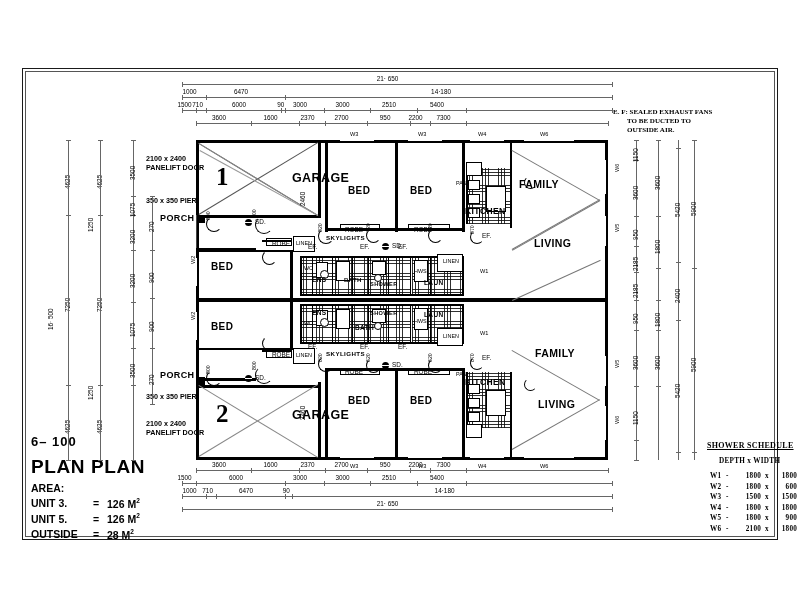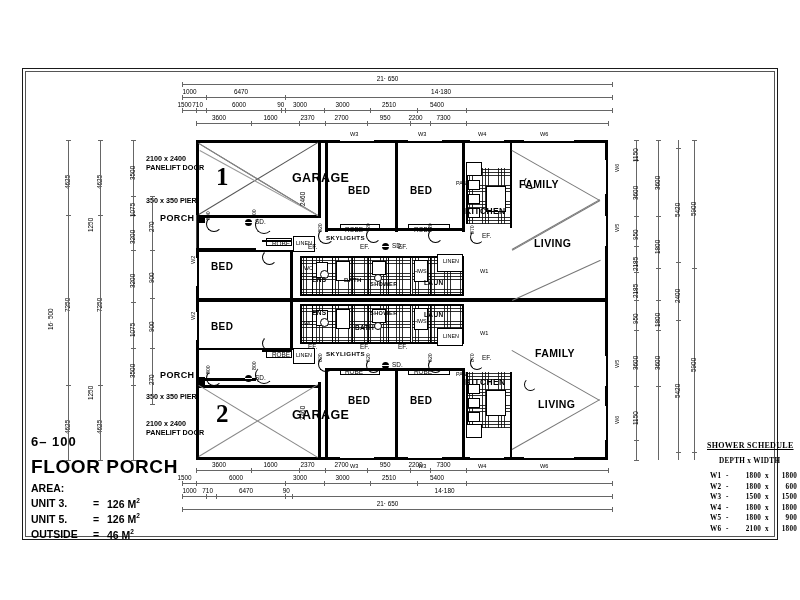--- a/index.html
+++ b/index.html
@@ -313,44 +313,49 @@
   <div class="tiny" style="position:absolute;left:443px;top:258px;">LINEN</div>
   <div class="tiny" style="position:absolute;left:443px;top:333px;">LINEN</div>
 
   <div class="tiny" style="position:absolute;left:304px;top:265px;">WC</div>
   <div class="tiny" style="position:absolute;left:304px;top:320px;">WC</div>
   <div class="tiny" style="position:absolute;left:414px;top:268px;">HWS</div>
   <div class="tiny" style="position:absolute;left:414px;top:318px;">HWS</div>
   <div class="tiny" style="position:absolute;left:456px;top:180px;">PAN.</div>
   <div class="tiny" style="position:absolute;left:456px;top:371px;">PAN.</div>
 
+  <div class="note serif" style="left:613px;top:108px;font-weight:bold;">
+    <div>E. F:  SEALED EXHAUST FANS</div>
+    <div style="padding-left:14px">TO BE DUCTED TO</div>
+    <div style="padding-left:14px">OUTSIDE AIR.</div>
+  </div>
 
   <div class="note" style="left:146px;top:154px;font-size:7.2px;font-weight:bold;">
     <div>2100 x 2400</div>
     <div>PANELIFT DOOR</div>
   </div>
   <div class="note" style="left:146px;top:419px;font-size:7.2px;font-weight:bold;">
     <div>2100 x 2400</div>
     <div>PANELIFT DOOR</div>
   </div>
   <div class="note" style="left:146px;top:196px;font-size:7.2px;font-weight:bold;">350 x 350 PIER</div>
   <div class="note" style="left:146px;top:392px;font-size:7.2px;font-weight:bold;">350 x 350 PIER</div>
 
   <div class="scale-txt" style="left:31px;top:434px;">6– 100</div>
-  <div class="fp-title" style="left:31px;top:456px;">FLOOR PORCH</div>
+  <div class="fp-title" style="left:31px;top:456px;">PLAN PLAN</div>
   <div class="area-blk" style="left:31px;top:481px;">
     <div>AREA:</div>
     <div>
       <span style="display:inline-block;width:62px">UNIT 3.</span><span style="display:inline-block;width:14px">=</span><span>126 M</span><sup>2</sup>
     </div>
     <div>
       <span style="display:inline-block;width:62px">UNIT 5.</span><span style="display:inline-block;width:14px">=</span><span>126 M</span><sup>2</sup>
     </div>
     <div>
-      <span style="display:inline-block;width:62px">OUTSIDE</span><span style="display:inline-block;width:14px">=</span><span>46 M</span><sup>2</sup>
+      <span style="display:inline-block;width:62px">OUTSIDE</span><span style="display:inline-block;width:14px">=</span><span>28 M</span><sup>2</sup>
     </div>
   </div>
 
   <div class="ws-title serif" style="left:707px;top:441px;">SHOWER SCHEDULE</div>
   <div class="ws-sub serif" style="left:719px;top:457px;">DEPTH x WIDTH</div>
   <div id="ws-rows">
       <div class="ws-row serif" style="left: 710px; top: 472px;"><span style="display: inline-block; width: 16px;">W1</span><span style="display: inline-block; width: 9px;">-</span><span style="display: inline-block; width: 26px; text-align: right;">1800</span><span style="display: inline-block; width: 12px; text-align: center;">x</span><span style="display: inline-block; width: 24px; text-align: right;">1800</span></div>
       <div class="ws-row serif" style="left: 710px; top: 482.5px;"><span style="display: inline-block; width: 16px;">W2</span><span style="display: inline-block; width: 9px;">-</span><span style="display: inline-block; width: 26px; text-align: right;">1800</span><span style="display: inline-block; width: 12px; text-align: center;">x</span><span style="display: inline-block; width: 24px; text-align: right;">600</span></div>
       <div class="ws-row serif" style="left: 710px; top: 493px;"><span style="display: inline-block; width: 16px;">W3</span><span style="display: inline-block; width: 9px;">-</span><span style="display: inline-block; width: 26px; text-align: right;">1500</span><span style="display: inline-block; width: 12px; text-align: center;">x</span><span style="display: inline-block; width: 24px; text-align: right;">1500</span></div>
       <div class="ws-row serif" style="left: 710px; top: 503.5px;"><span style="display: inline-block; width: 16px;">W4</span><span style="display: inline-block; width: 9px;">-</span><span style="display: inline-block; width: 26px; text-align: right;">1800</span><span style="display: inline-block; width: 12px; text-align: center;">x</span><span style="display: inline-block; width: 24px; text-align: right;">1800</span></div>

